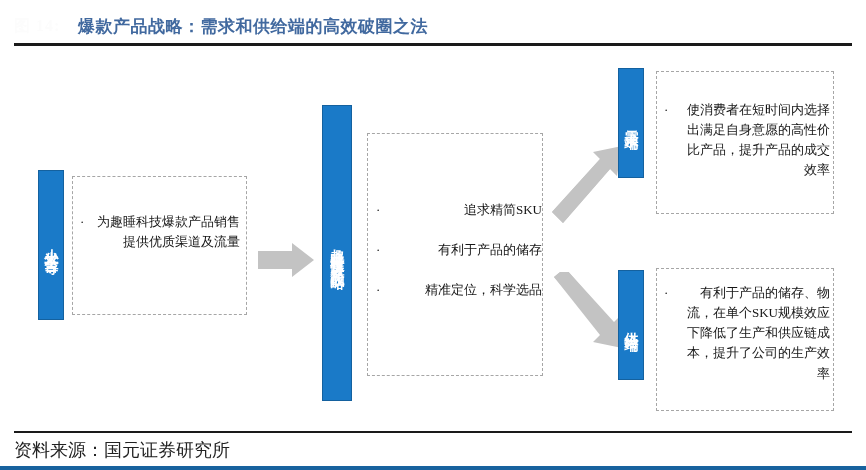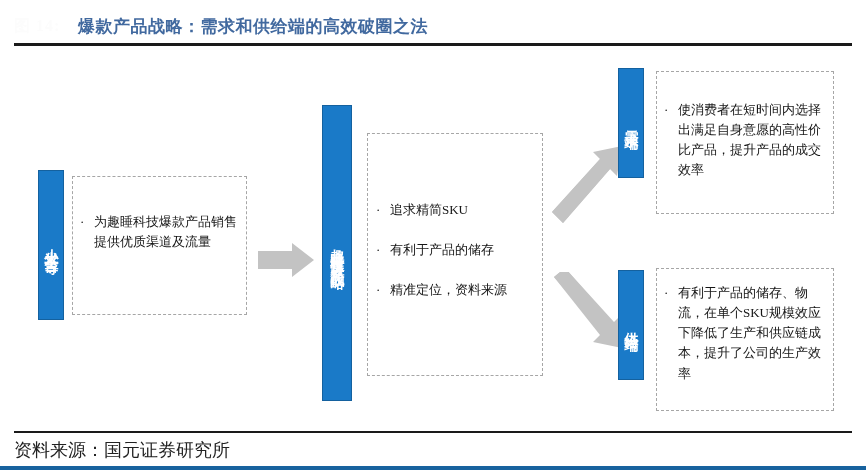--- a/index.html
+++ b/index.html
@@ -78,21 +78,21 @@
     color:#161616;
     line-height:1.55;
   }
   .bullet .dot{
     flex:0 0 auto;
     width:14px;
     text-align:left;
     font-size:13px;
     line-height:1.55;
   }
-  .bullet .txt{flex:1 1 auto;}
+  .bullet .txt{flex:1 1 auto;text-align:right;}
 
   
   .arrow{position:absolute;}
   .arrow svg{display:block;}
 </style>
 </head>
 <body>
 
 <div class="page">
 
@@ -127,21 +127,21 @@
     <div class="bullet" style="margin-bottom:20px;">
       <span class="dot">·</span>
       <span class="txt">追求精简SKU</span>
     </div>
     <div class="bullet" style="margin-bottom:20px;">
       <span class="dot">·</span>
       <span class="txt">有利于产品的储存</span>
     </div>
     <div class="bullet">
       <span class="dot">·</span>
-      <span class="txt">精准定位，资料来源</span>
+      <span class="txt">精准定位，科学选品</span>
     </div>
   </div>
 
   <div class="arrow" style="left:552px;top:133px;">
     <svg width="72" height="94" viewBox="0 0 72 94">
       <polygon points="0,79 48,26 41,19 70,13 65,43 58,36 11,90" fill="#c3c3c3"></polygon>
       <polygon points="0,79 11,90 58,36 48,26" fill="#c3c3c3"></polygon>
     </svg>
   </div>
 

